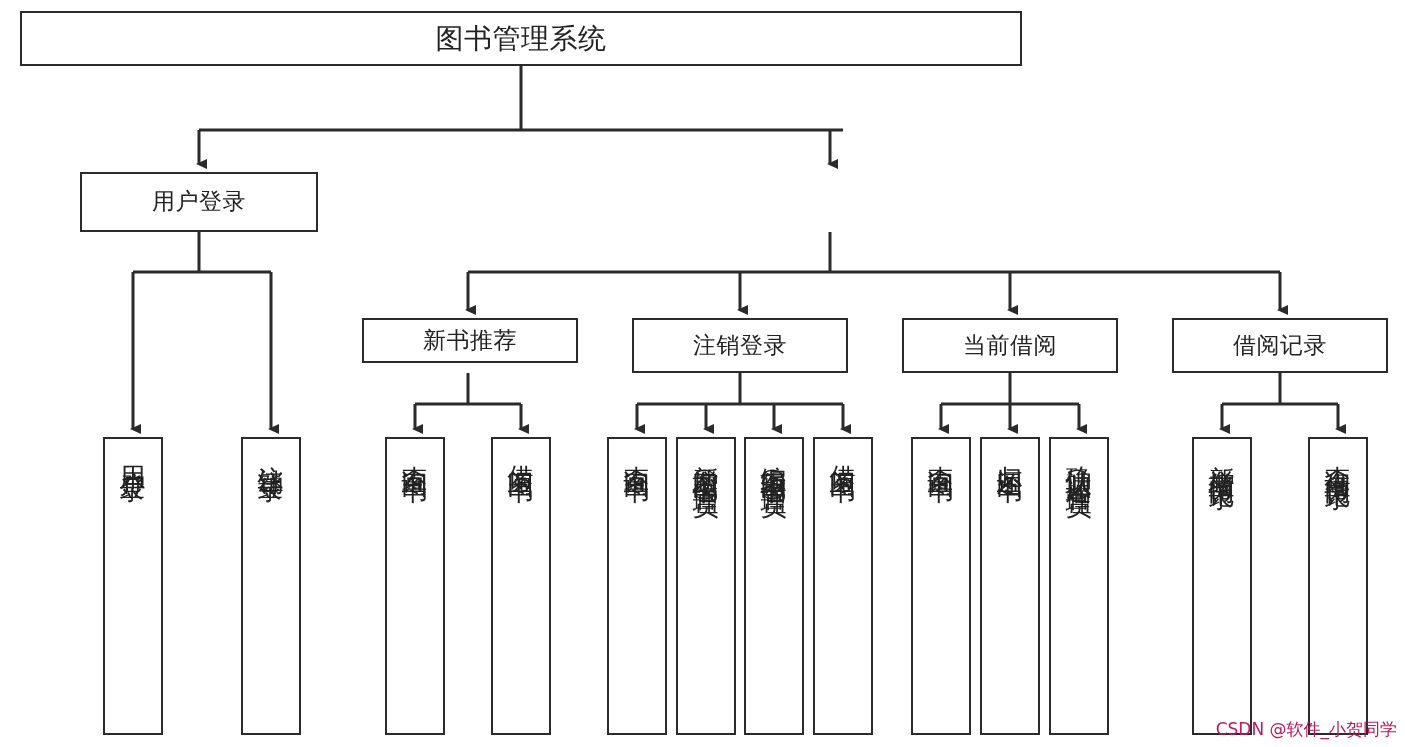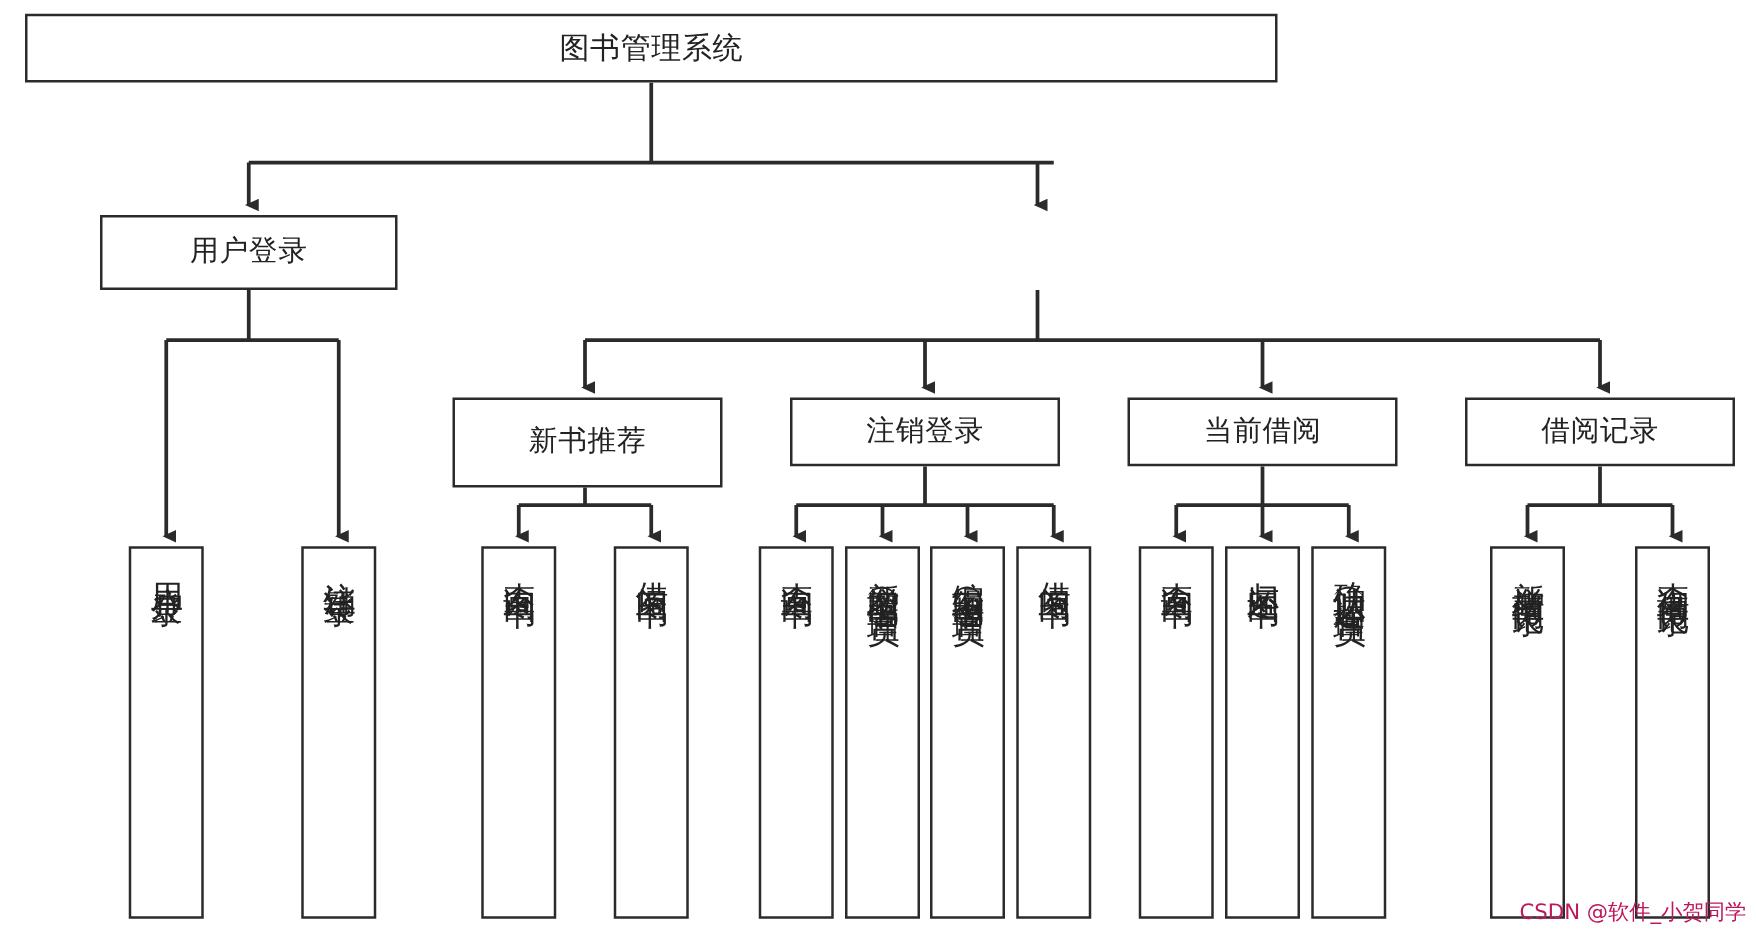--- a/index.html
+++ b/index.html
@@ -27,21 +27,21 @@
     display:block;
     line-height:1.18;
     letter-spacing:0.5px;
     white-space:nowrap;
   }
   
   .node.h .lbl{
     font-size:23px;
     text-align:center;
   }
-  .node.root .lbl{font-size:24px;text-align:right;}
+  .node.root .lbl{font-size:28px;text-align:right;}
   
   .node.v{
     align-items:flex-start;
     justify-content:center;
     padding-top:6px;
   }
   .node.v .lbl{
     writing-mode:vertical-rl;
     text-orientation:upright;
     font-size:26px;
@@ -117,21 +117,21 @@
   </svg>
 
   <div class="node h root" style="left:20px;top:11px;width:1002px;height:55px;">
     <span class="lbl">图书管理系统</span>
   </div>
 
   <div class="node h" style="left:80px;top:172px;width:238px;height:60px;">
     <span class="lbl">用户登录</span>
   </div>
 
-  <div class="node h" style="left:362px;top:318px;width:216px;height:72px;">
+  <div class="node h" style="left:362px;top:318px;width:216px;height:45px;">
     <span class="lbl">新书推荐</span>
   </div>
   <div class="node h" style="left:632px;top:318px;width:216px;height:55px;">
     <span class="lbl">注销登录</span>
   </div>
   <div class="node h" style="left:902px;top:318px;width:216px;height:55px;">
     <span class="lbl">当前借阅</span>
   </div>
   <div class="node h" style="left:1172px;top:318px;width:216px;height:55px;">
     <span class="lbl">借阅记录</span>

